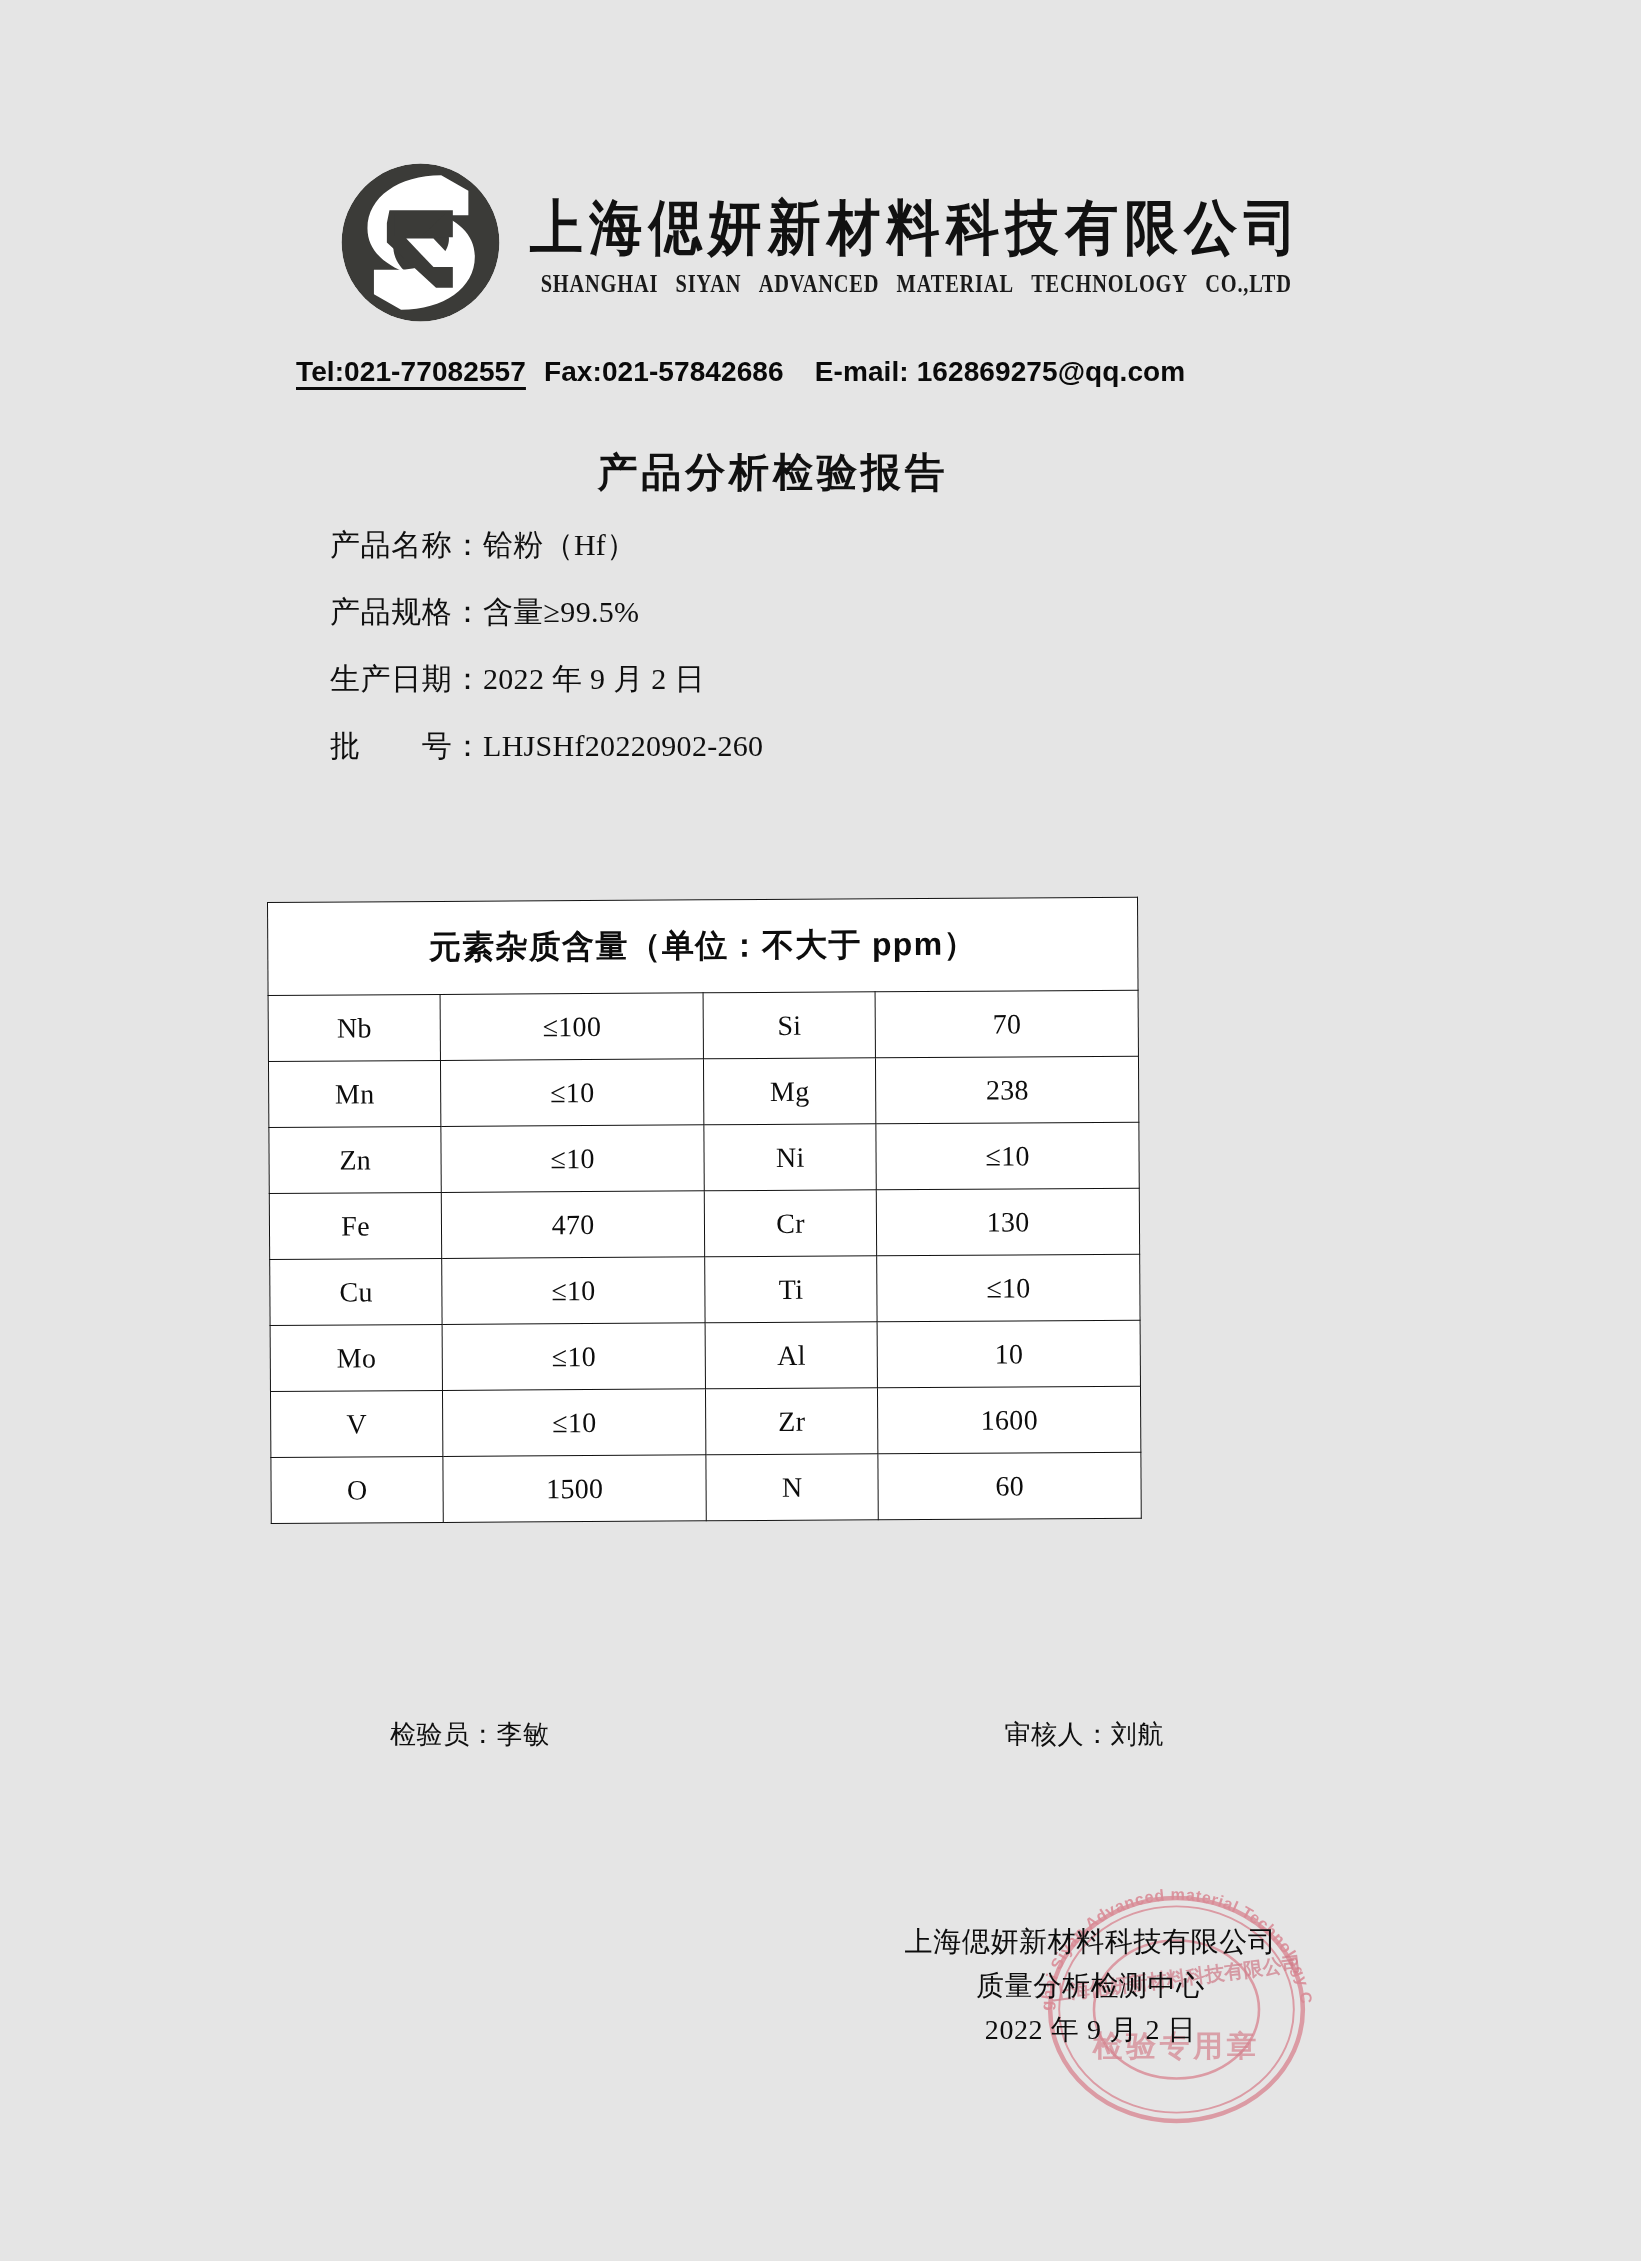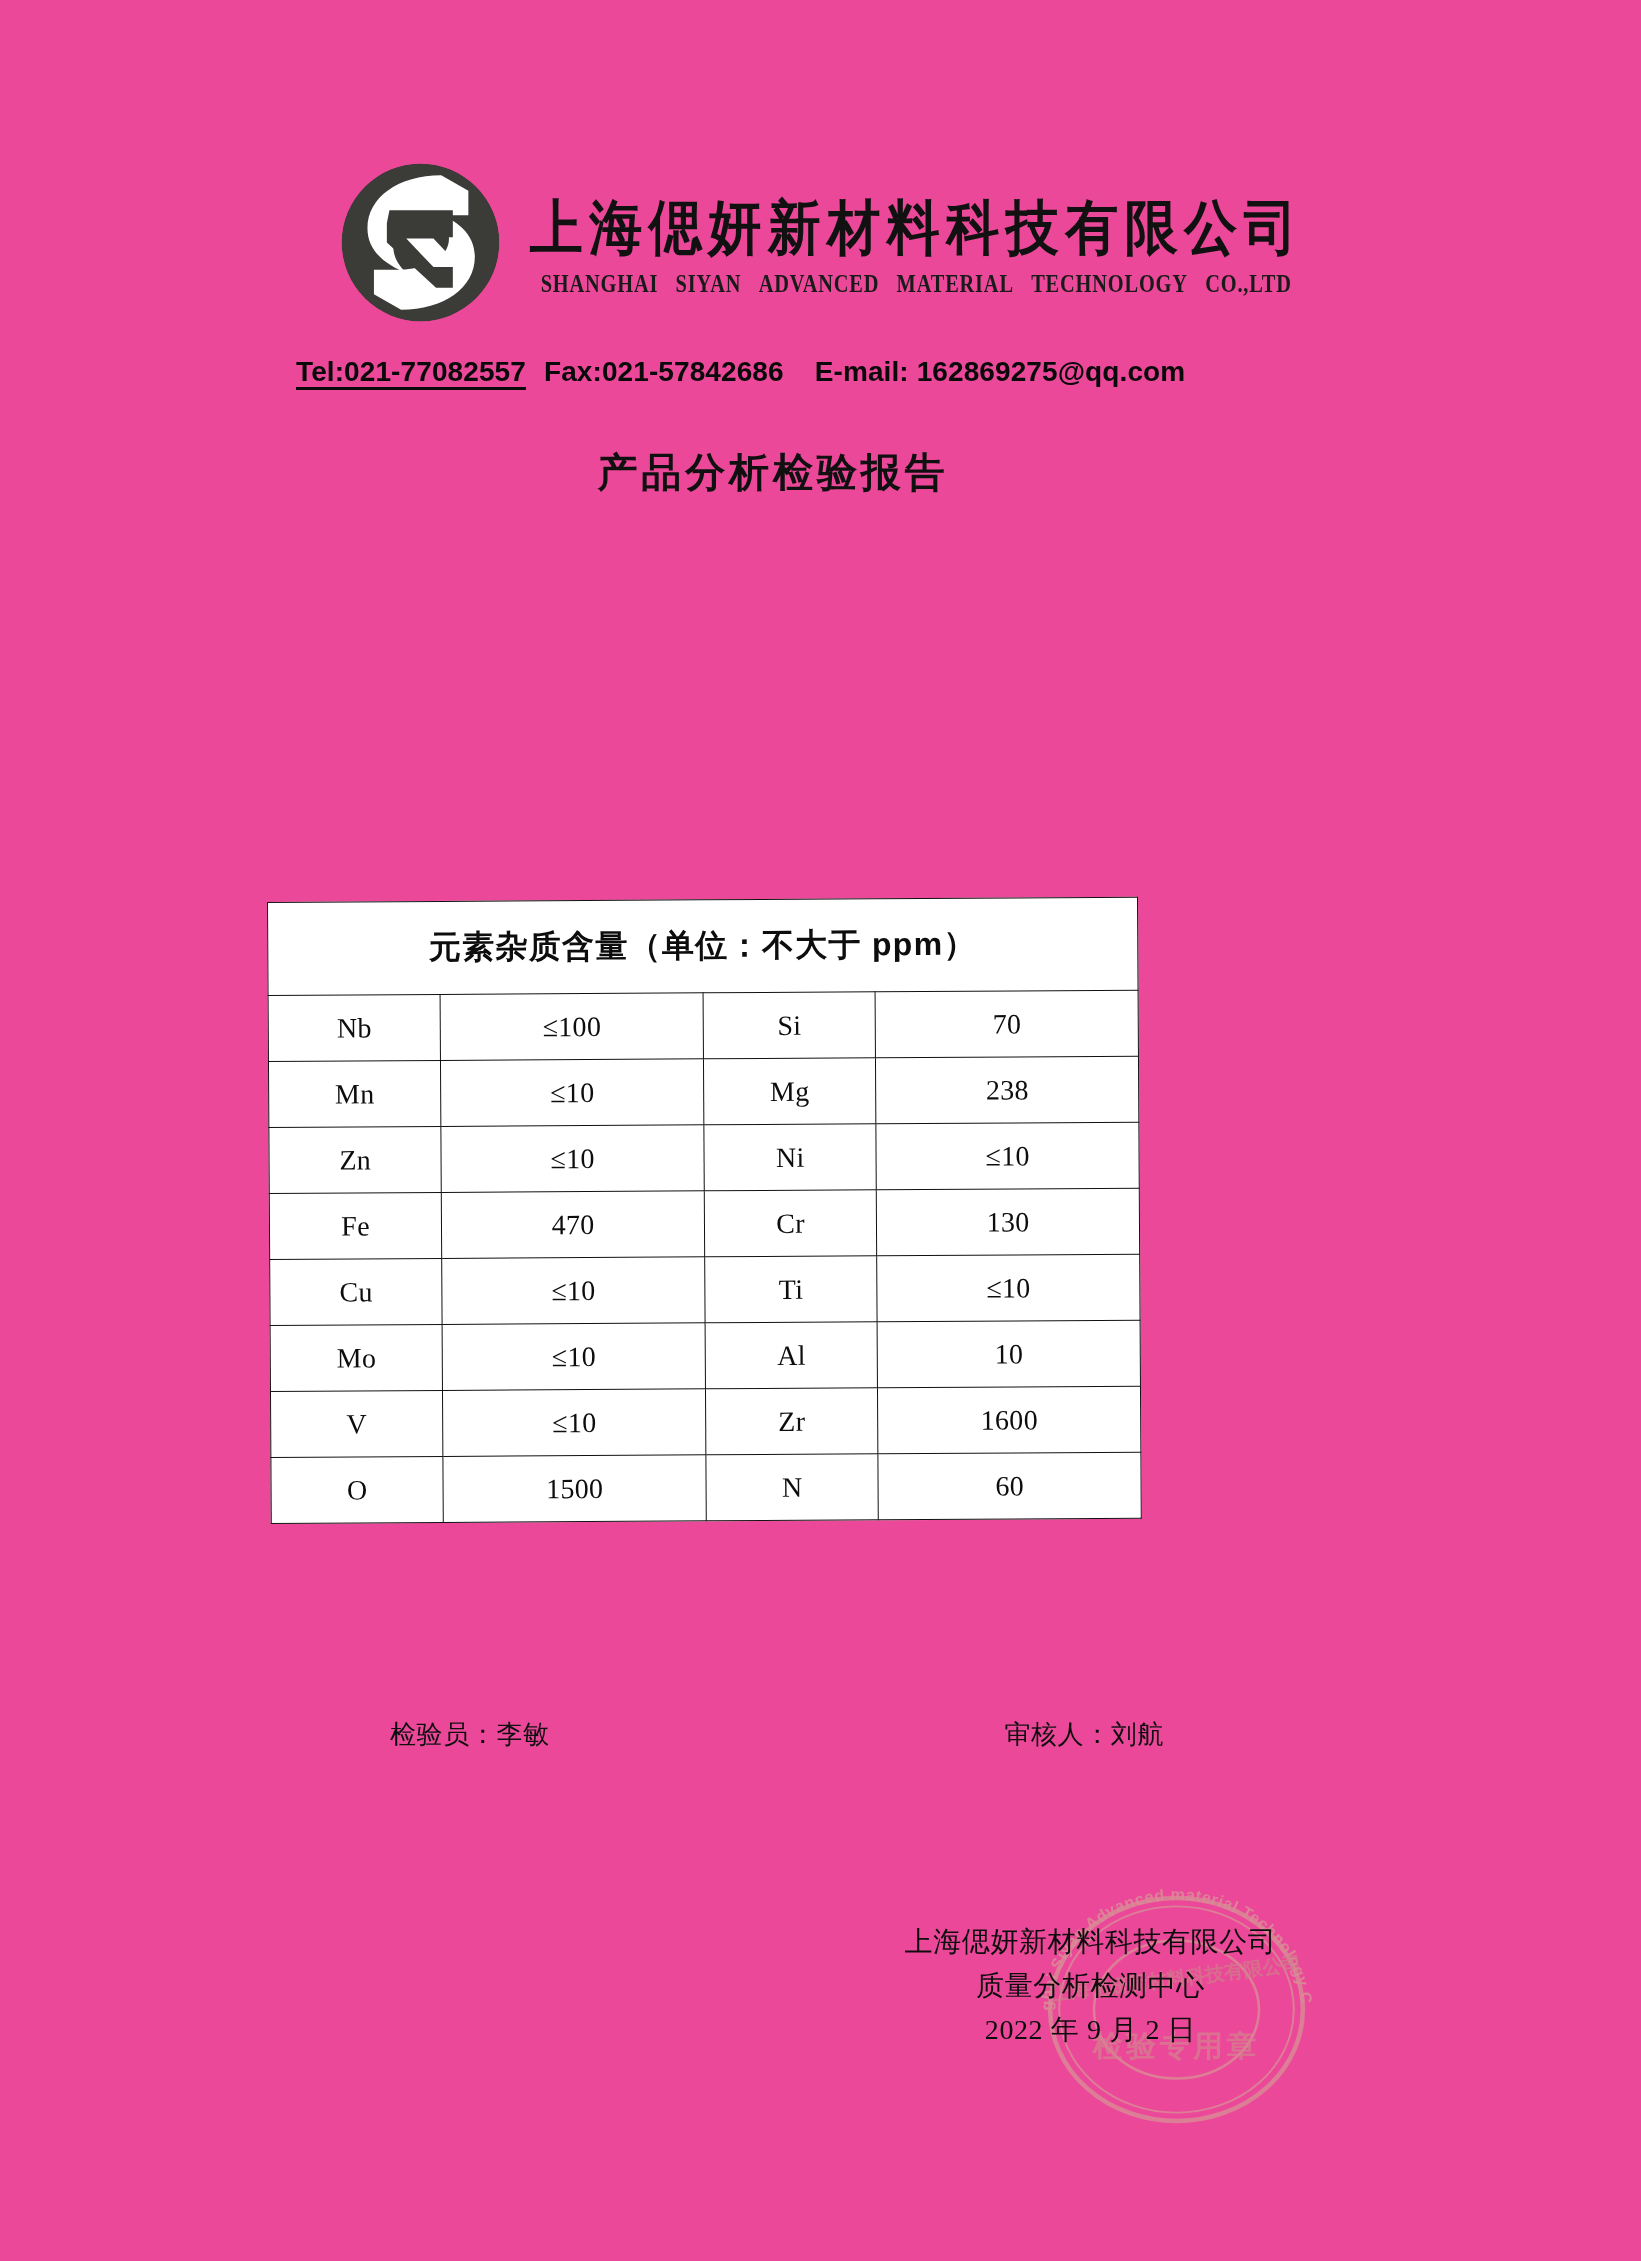--- a/index.html
+++ b/index.html
@@ -13,21 +13,21 @@
     height: 2261px;
     position: relative;
     font-family: "Liberation Serif", "DejaVu Serif", serif;
     color: #0d0d0d;
     overflow: hidden;
   }
 
   .page {
     position: absolute;
     inset: 0;
-    background: #ec4899;
+    background: #e5e5e5;
   }
 
   
   .letterhead {
     position: absolute;
     left: 0;
     top: 161px;
     width: 1642px;
     display: flex;
     justify-content: center;
@@ -277,20 +277,34 @@
       </div>
     </div>
   </div>
 
   <div class="contact-line">
     <span class="tel">Tel:021-77082557</span><span class="gap-a"></span><span>Fax:021-57842686</span><span class="gap-b"></span><span>E-mail: 162869275@qq.com</span>
   </div>
 
   <div class="doc-title">产品分析检验报告</div>
 
+  <div class="info-list">
+    <div class="info-row">
+      <span class="lbl-wide">产品名称：</span><span class="val">铪粉（Hf）</span>
+    </div>
+    <div class="info-row">
+      <span class="lbl-wide">产品规格：</span><span class="val">含量≥99.5%</span>
+    </div>
+    <div class="info-row">
+      <span class="lbl-wide">生产日期：</span><span class="val">2022 年 9 月 2 日</span>
+    </div>
+    <div class="info-row">
+      <span class="lbl-spaced">批　　号：</span><span class="val">LHJSHf20220902-260</span>
+    </div>
+  </div>
 
   <div class="table-wrap">
     <table class="data-table">
       <colgroup>
         <col class="col-el">
           <col class="col-val">
           <col class="col-el">
           <col class="col-val">
       </colgroup>
       <thead>

